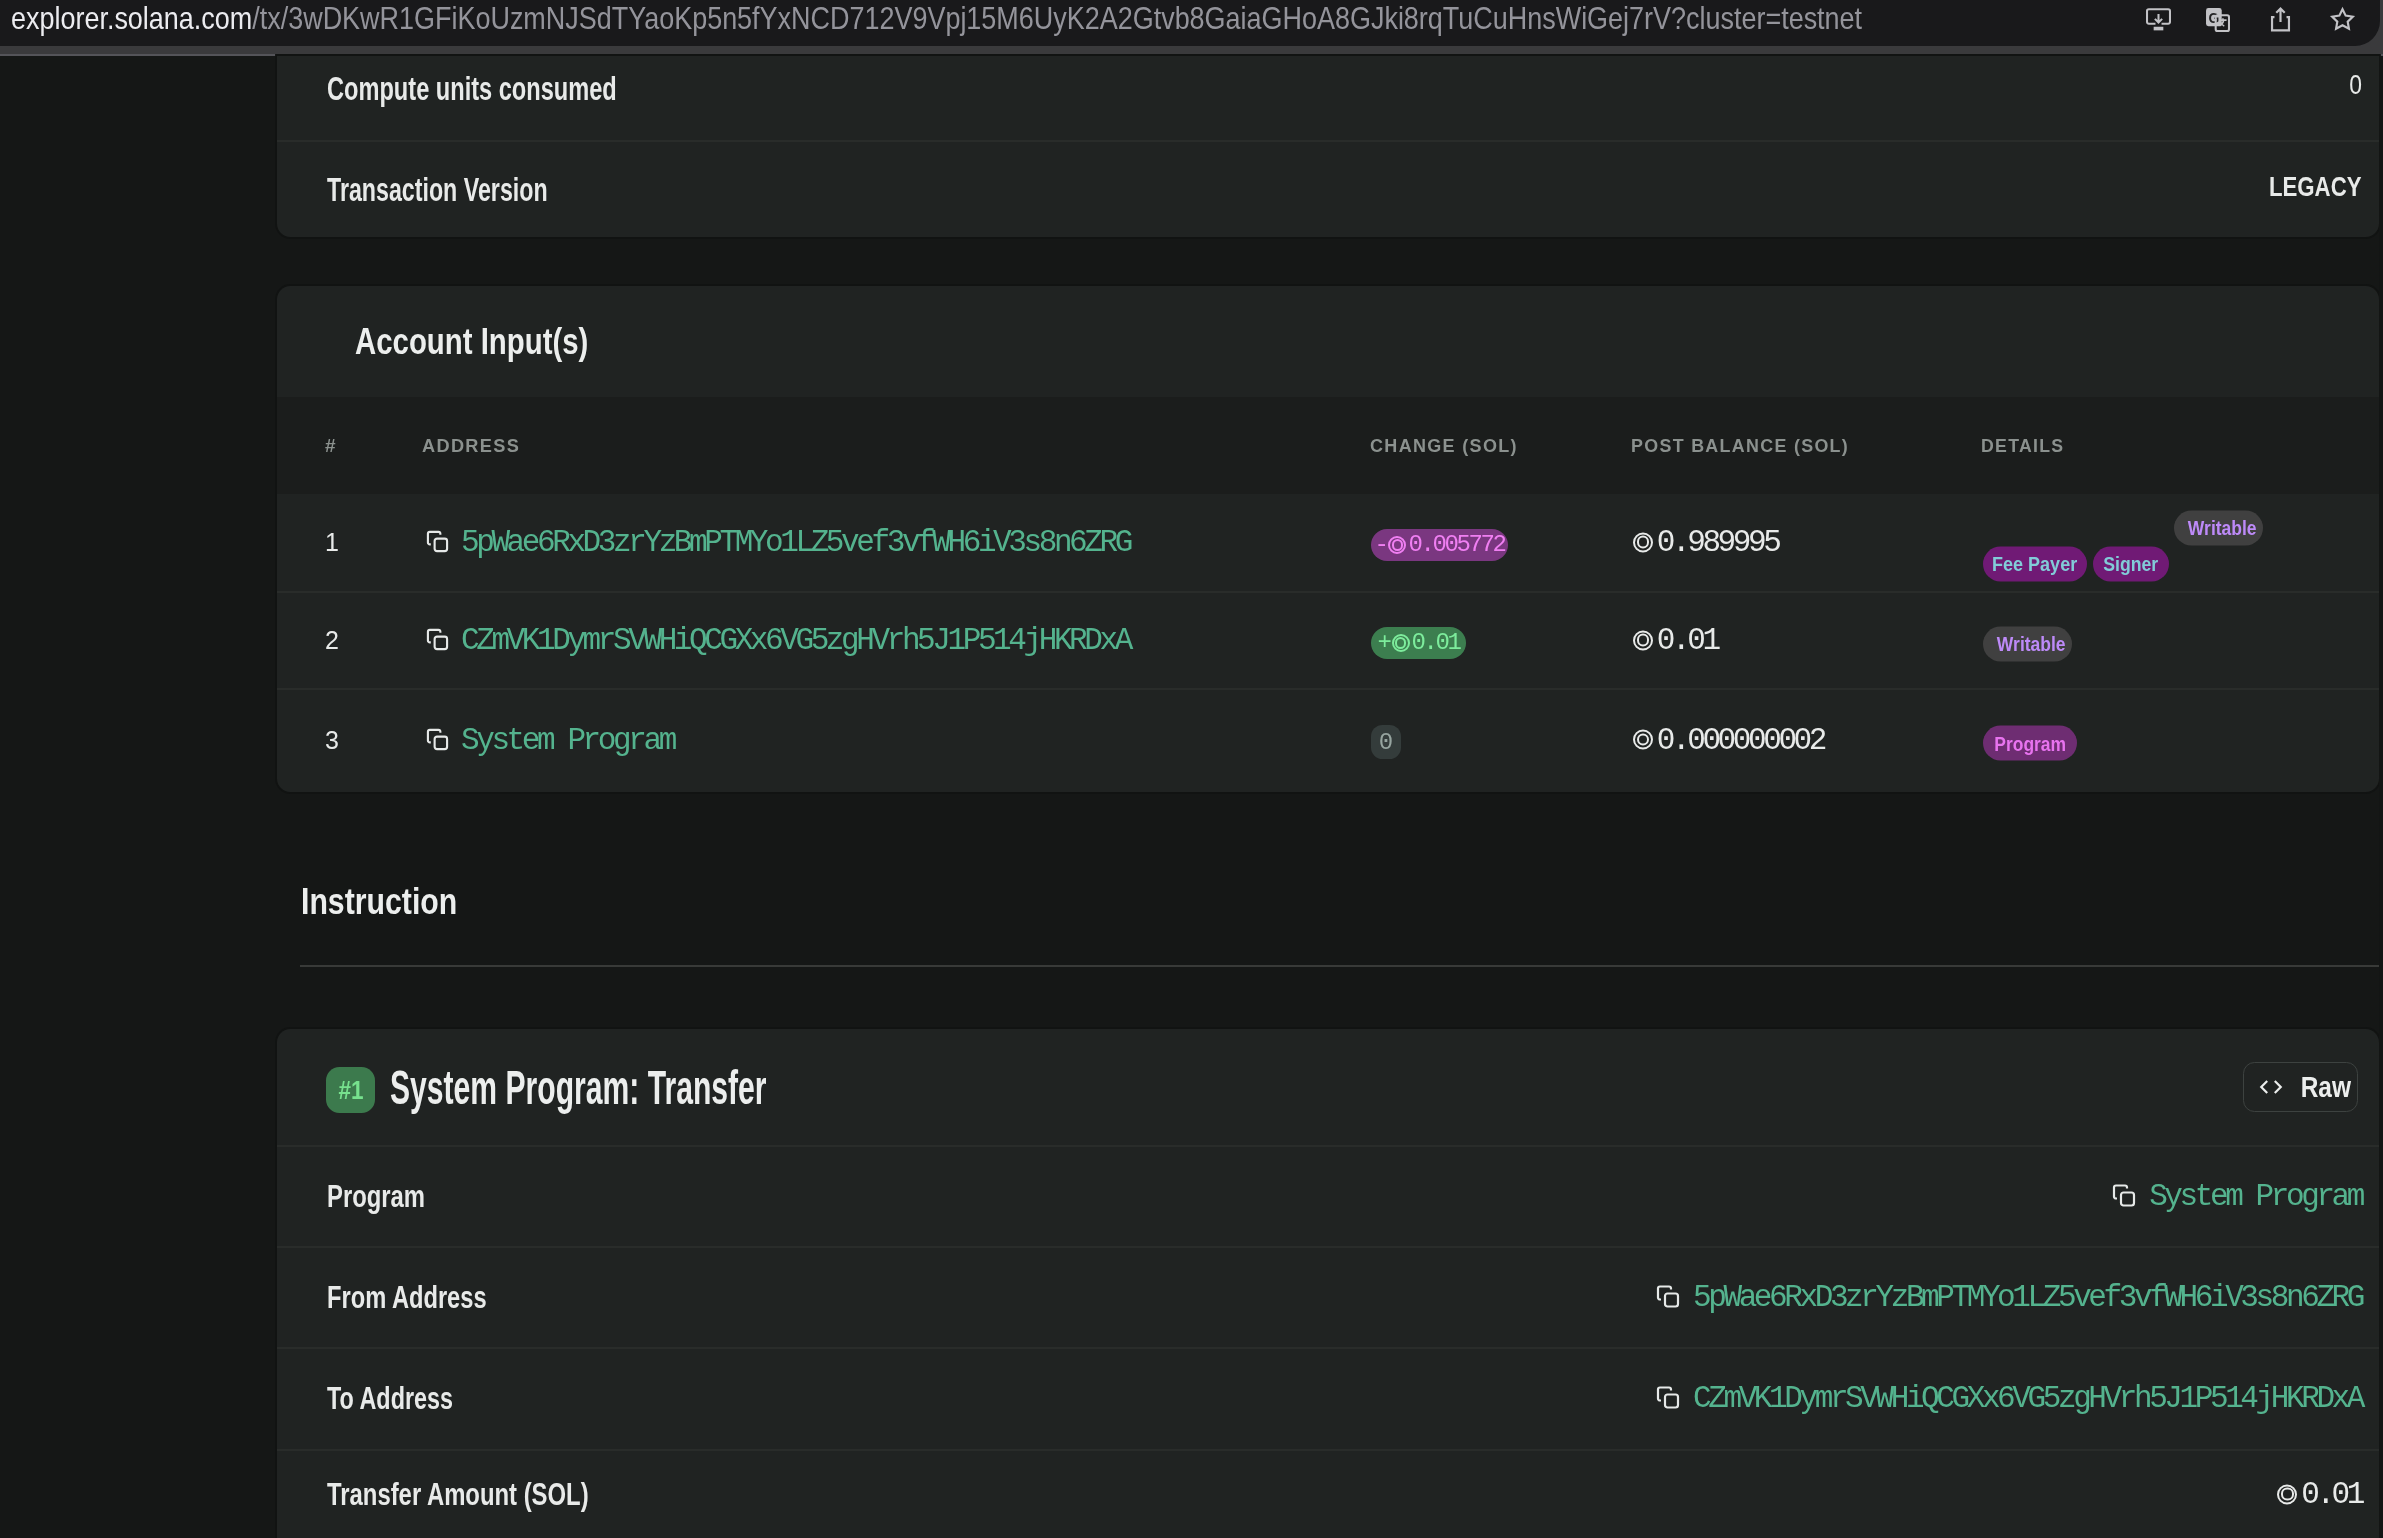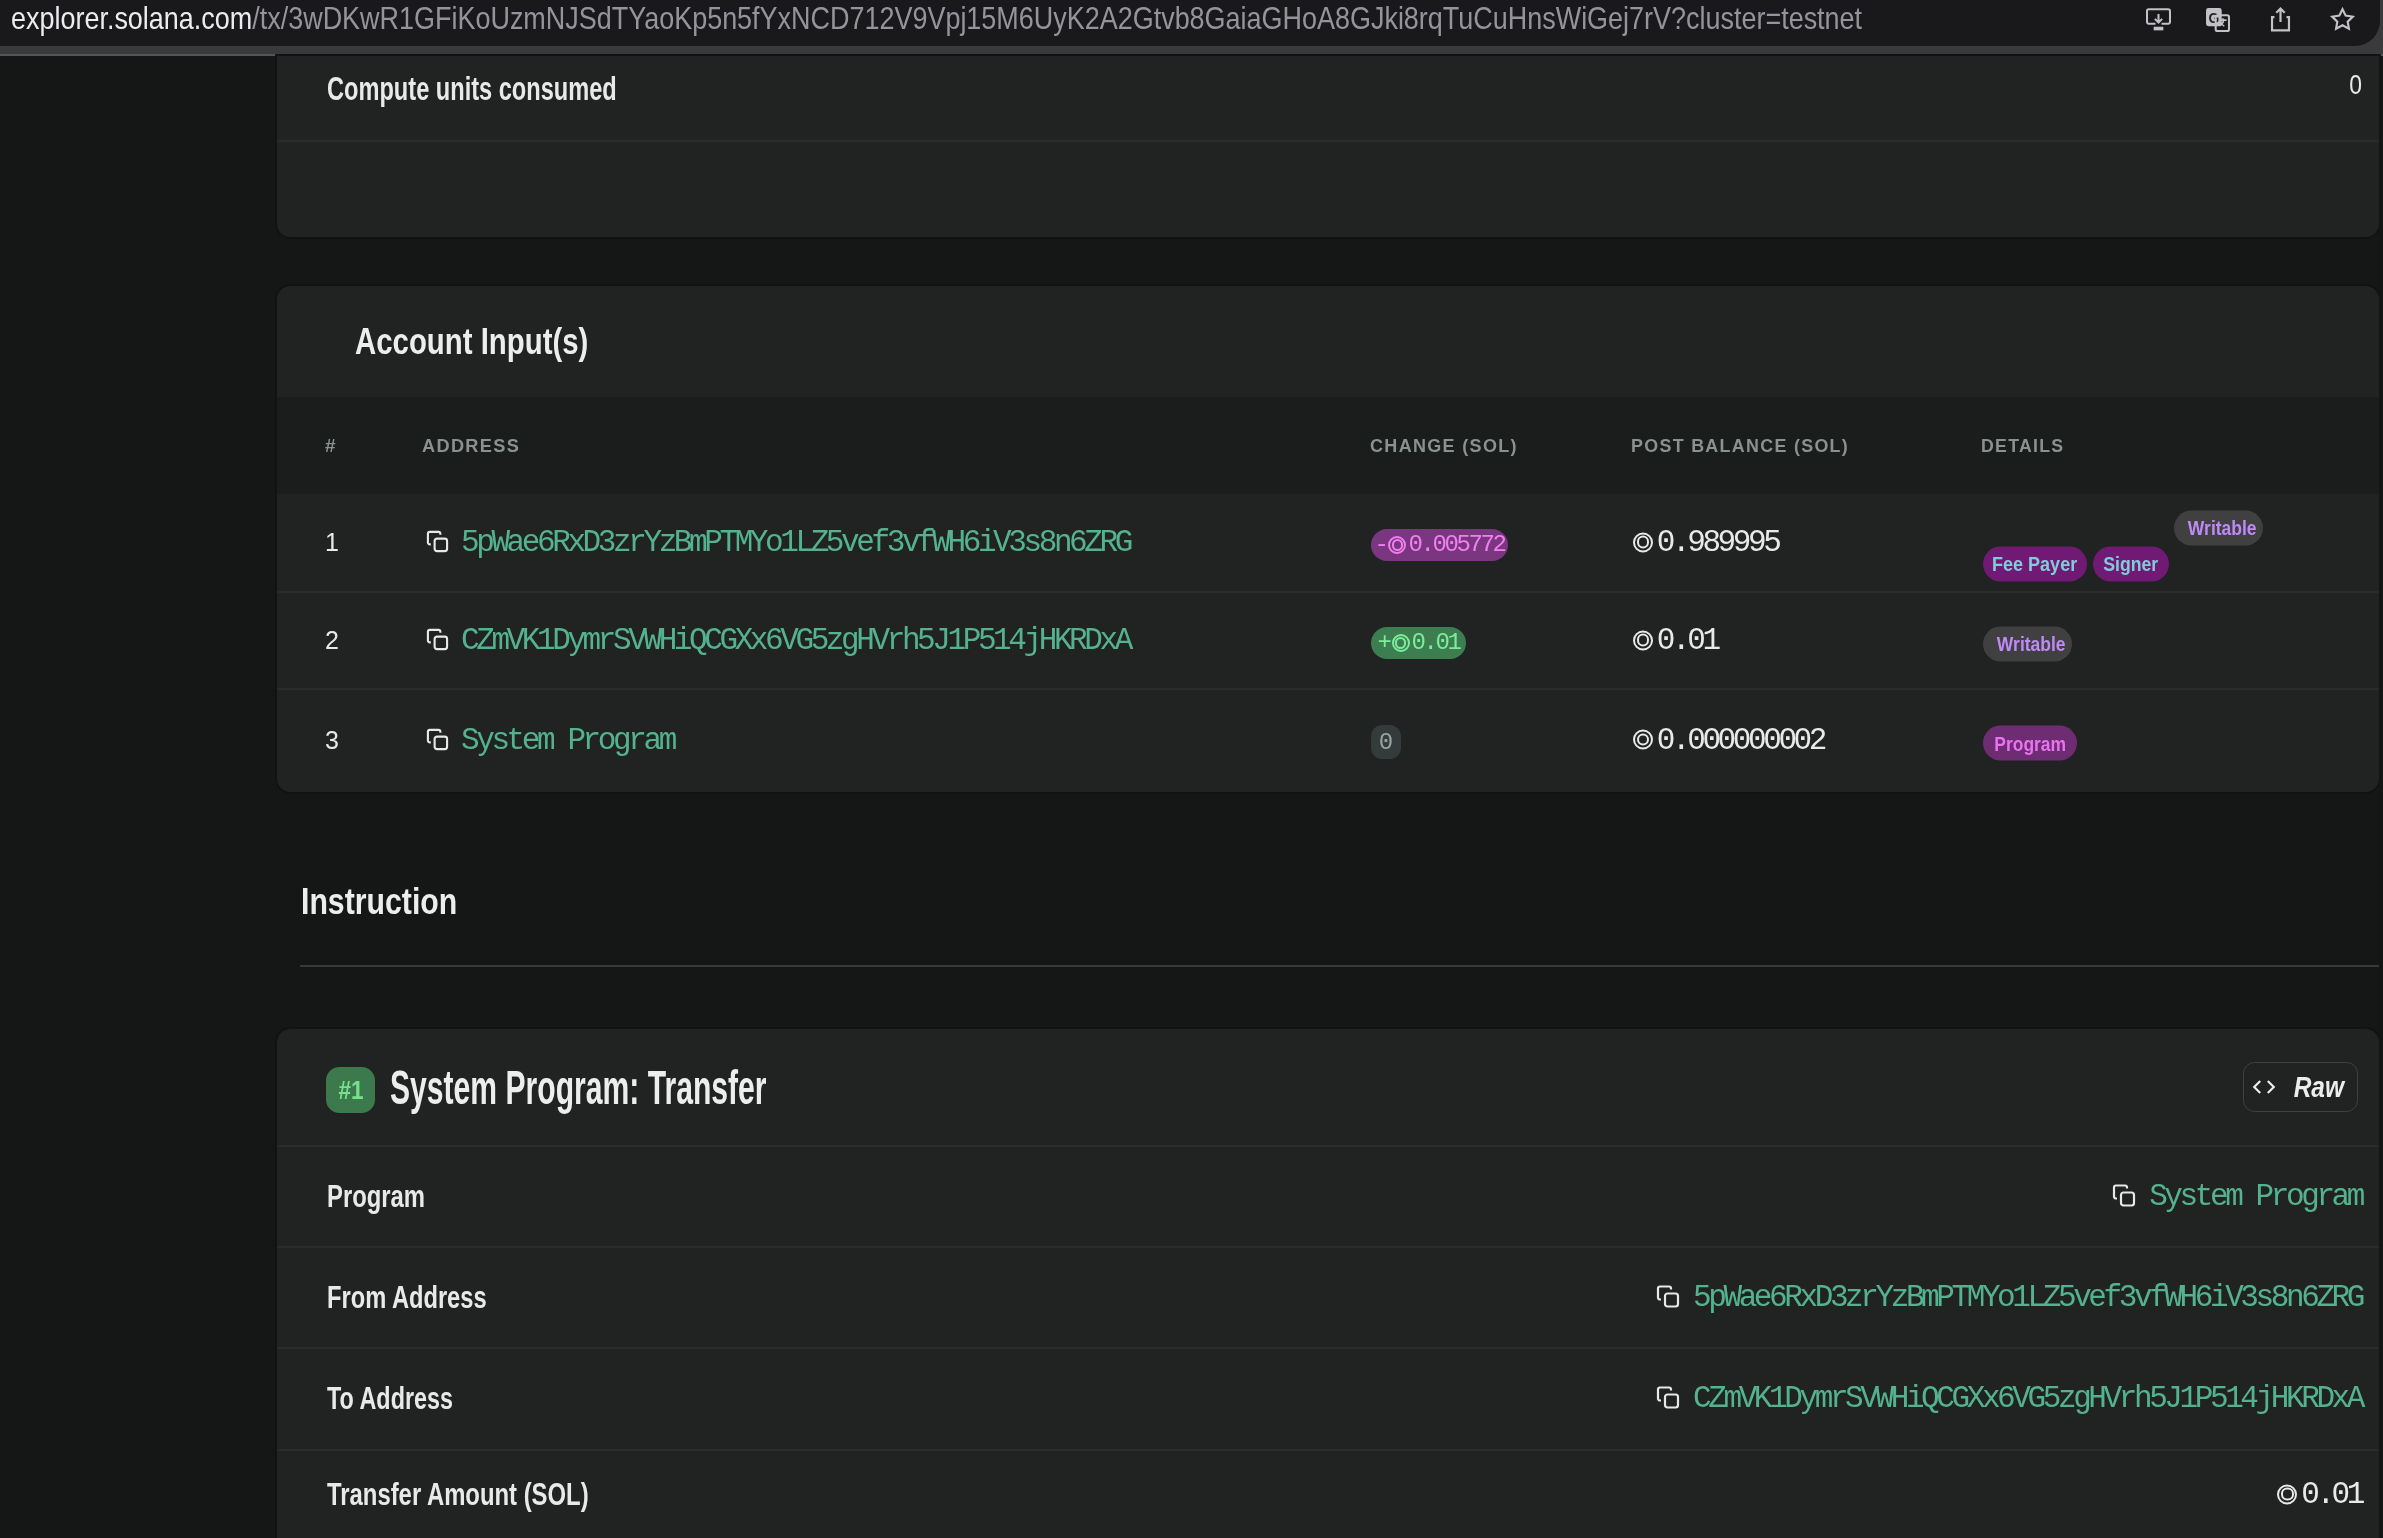--- a/index.html
+++ b/index.html
@@ -48,21 +48,21 @@
 .sol{display:inline-block;width:20px;height:20px;border:2.4px solid currentColor;border-radius:50%;box-sizing:border-box;position:relative;}
 .sol:after{content:"";position:absolute;inset:1.9px;border:2.4px solid currentColor;border-radius:50%;}
 .sol.sm{width:18px;height:18px;}
 .sol.sm:after{inset:1.4px;}
 
 #h3t{position:absolute;left:301px;top:902px;font-size:36px;font-weight:700;color:#eceeed;white-space:nowrap;}
 #instr-hr{position:absolute;left:300px;top:965px;width:2079px;height:1.9px;background:#383a38;}
 
 #n1badge{position:absolute;left:49px;top:38px;width:49px;height:46px;background:#3c7a4d;border-radius:13.4px;color:#77e18e;font-size:25px;font-weight:700;display:flex;align-items:center;justify-content:center;}
 #c3t{position:absolute;left:113px;top:58px;font-size:48px;font-weight:700;color:#eceeed;white-space:nowrap;}
-#rawbtn{position:absolute;left:1966px;top:32.5px;width:113px;height:48px;border:1.9px solid #3d4240;border-radius:11.5px;display:flex;align-items:center;justify-content:center;color:#eceeed;font-style:italic;}
+#rawbtn{position:absolute;left:1966px;top:32.5px;width:113px;height:48px;border:1.9px solid #3d4240;border-radius:11.5px;display:flex;align-items:center;justify-content:flex-end;color:#eceeed;}
 #rawt{font-size:30px;font-weight:700;margin-left:11.5px;}
 .irow{position:absolute;left:0;width:100%;}
 .ilab{position:absolute;left:50px;top:50%;font-size:32px;font-weight:700;color:#e8eae9;white-space:nowrap;}
 .ival{position:absolute;right:17px;top:50%;transform:translateY(-50%);display:flex;align-items:center;color:#54b38e;}
 .ival .cpy2{margin-right:13.4px;flex:0 0 auto;}
 
 #sbar{position:absolute;top:56px;right:0;width:4.8px;height:1483px;background:#131514;}
 </style></head>
 <body>
 <div id="chrome">
@@ -89,20 +89,24 @@
   </div>
   <div class="divline"></div>
 </div>
 
 <div class="card" id="card1">
   <div class="kvrow" style="top:0;height:84px;">
       <span class="lab fitL" id="t1" style="--s:0.7151;top:33px;">Compute units consumed</span>
       <span class="val fitR" id="v1" style="--s:0.8473;top:29px;">0</span>
     </div>
   <div class="divider" style="top:84px;"></div>
+  <div class="kvrow" style="top:86px;height:95px;">
+      <span class="lab fitL" id="t2" style="--s:0.7035;">Transaction Version</span>
+      <span class="val fitR" id="v2" style="--s:0.8227;font-weight:700;">LEGACY</span>
+    </div>
 </div>
 
 <div class="card" id="card2">
   <div class="kvrow" style="top:0;height:111px;margin-left:28px;">
       <span id="h2t" class="fitL" style="--s:0.8159;">Account Input(s)</span>
     </div>
   <div id="thead">
     <span class="fitL" style="left:48px;--s:1;">#</span>
     <span class="fitL" id="th2" style="left:145px;--s:0.9557;">ADDRESS</span>
     <span class="fitL" id="th3" style="left:1093px;--s:0.9473;">CHANGE (SOL)</span>

